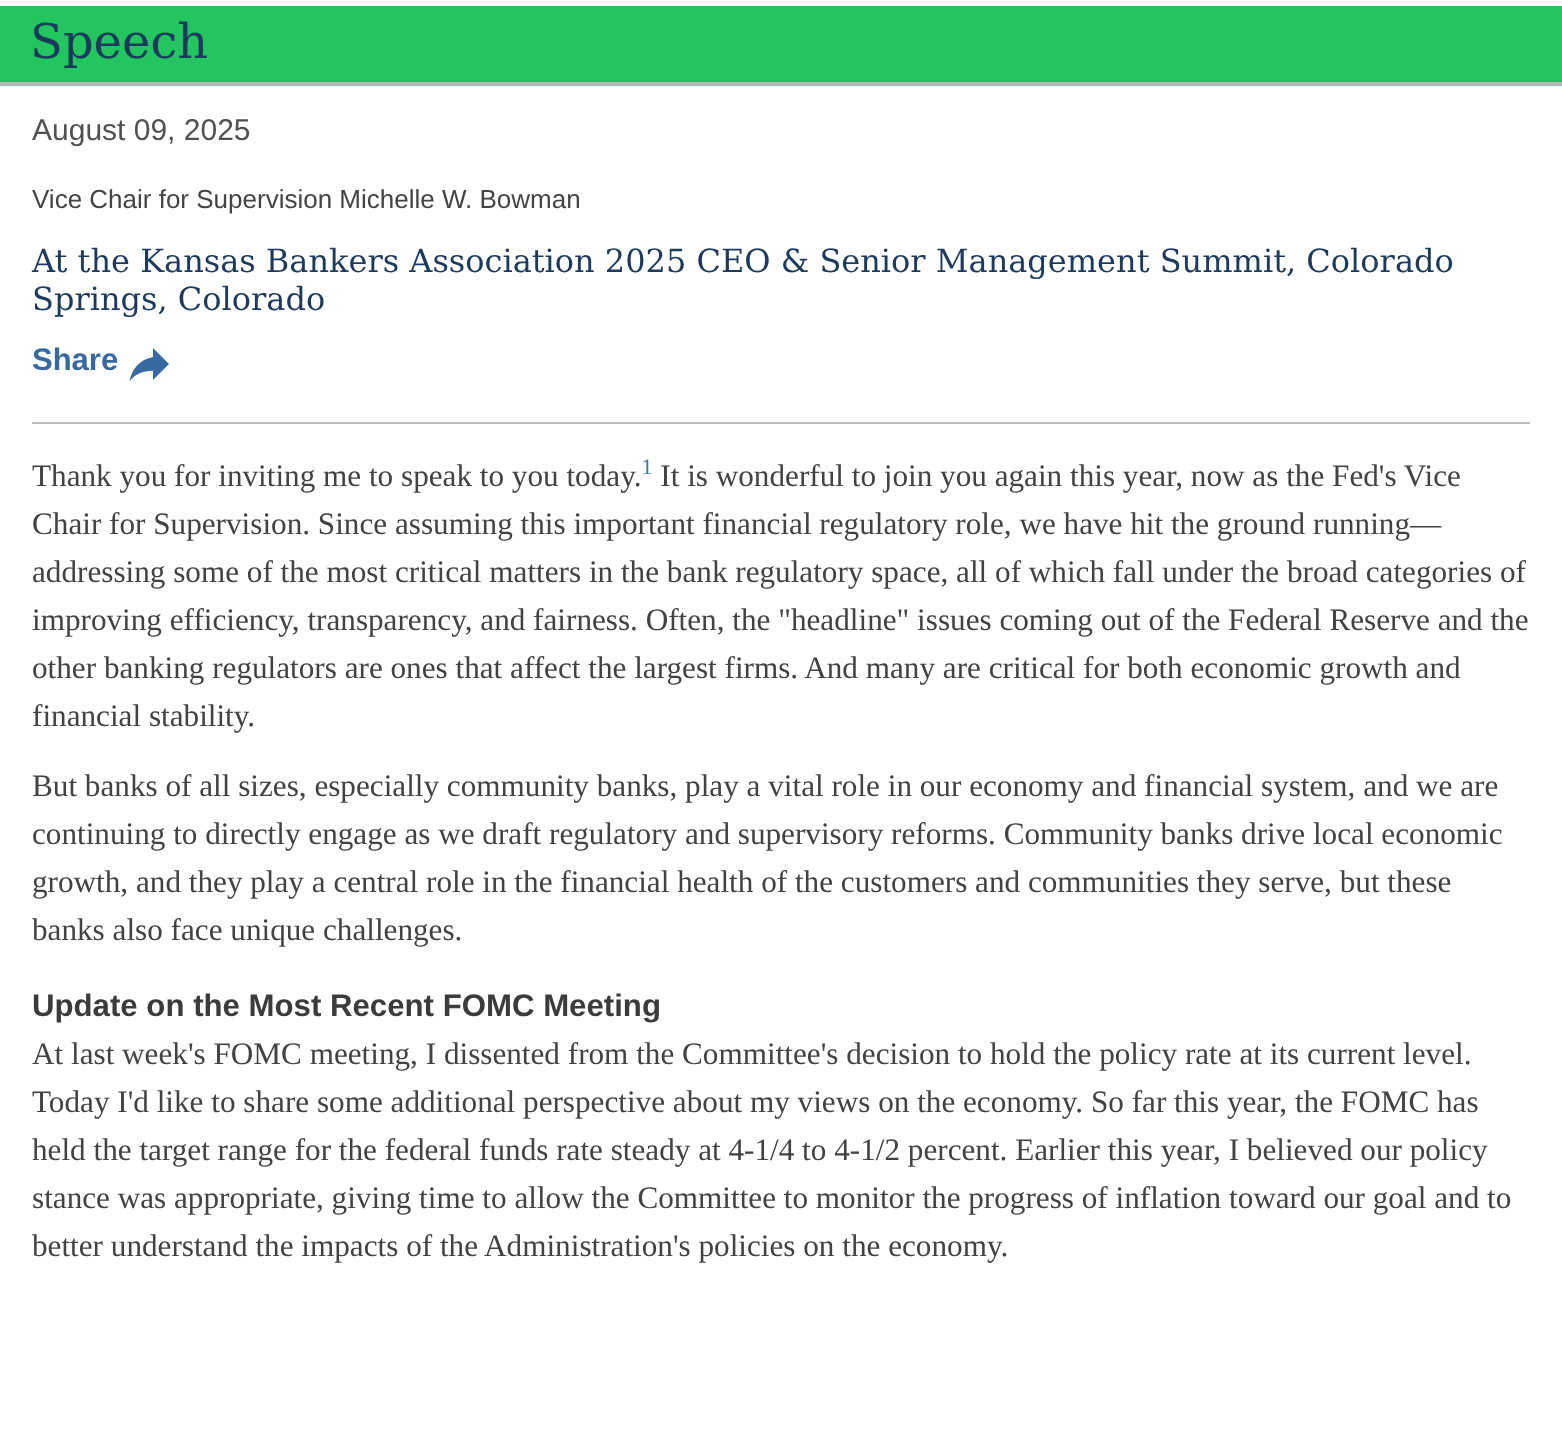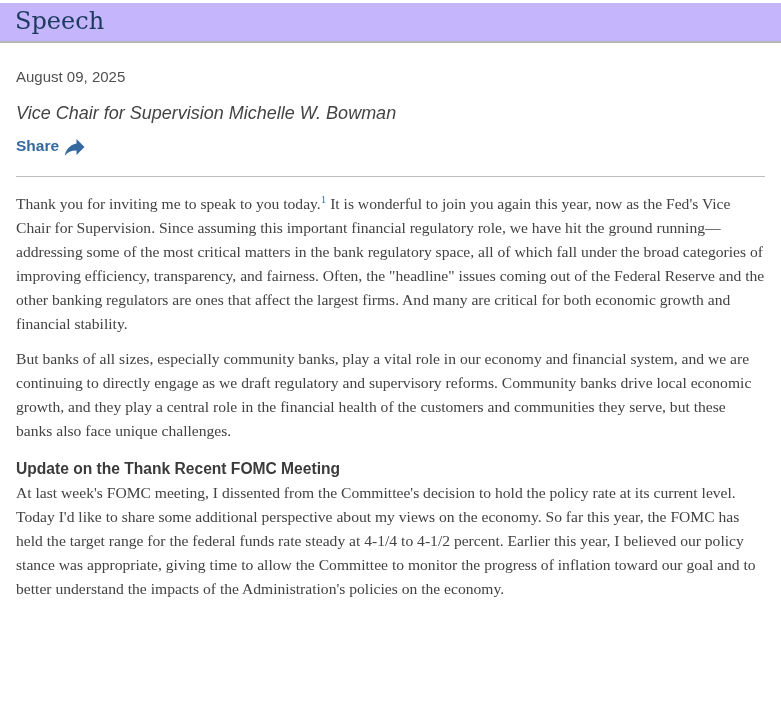--- a/index.html
+++ b/index.html
@@ -5,53 +5,52 @@
   * { margin: 0; padding: 0; box-sizing: border-box; }
   html, body { background: #ffffff; }
   body {
     width: 781px;
     height: 727px;
     overflow: hidden;
     font-family: "Liberation Sans", sans-serif;
     padding-top: 3px;
   }
   .page-header {
-    background: #c4b5fd;
+    background: #22c55e;
     border-bottom: 2px solid #b6b6b6;
     padding: 5px 15px 7px 15px;
   }
   .page-header h1 {
     font-family: "DejaVu Serif", serif;
     font-size: 24px;
     font-weight: normal;
     color: #1c3a5e;
     line-height: 1.1;
   }
   .article {
     padding: 0 16px;
   }
   .article-date {
-    margin-top: 25px;
+    margin-top: 14px;
     font-size: 15px;
     color: #515151;
   }
   .article-title {
     margin-top: 14px;
     font-family: "DejaVu Serif", serif;
     font-style: italic;
     font-weight: normal;
     font-size: 21px;
     color: #1c3a5e;
     letter-spacing: 0.2px;
   }
   .speaker {
     margin-top: 18px;
-    font-size: 18px;
+    font-size: 13px;
     color: #444444;
-    font-style: italic;
   }
   .event-location {
     margin-top: 14px;
     font-family: "DejaVu Serif", serif;
     font-size: 16px;
     color: #1c3a5e;
   }
   .share-row {
     margin-top: 11px;
     display: flex;
@@ -100,35 +99,36 @@
 <header class="page-header">
   <h1>Speech</h1>
 </header>
 
 <main class="article">
   <div class="article-date">August 09, 2025</div>
 
 
   <div class="speaker">Vice Chair for Supervision Michelle W. Bowman</div>
 
+  <div class="event-location">At the Kansas Bankers Association 2025 CEO &amp; Senior Management Summit, Colorado Springs, Colorado</div>
 
   <a class="share-row">
     <span class="share-label">Share</span>
     <span>
       <svg width="27" height="22" viewBox="0 0 24 22" aria-hidden="true">
         <path d="M14 8.5 V4 l8 8 -8 8 v-4.6 c-5.4 0 -9.1 1.7 -11.8 5.4 1.1 -5.4 4.3 -10.8 11.8 -12.3 z" fill="#35699f"></path>
       </svg>
     </span>
   </a>
 
   <hr class="content-divider">
 
   <div class="body-copy">
     <p><span>Thank you for inviting me to speak to you today.</span><sup><a class="footnote-link">1</a></sup><span> It is wonderful to join you again this year, now as the Fed's Vice Chair for Supervision. Since assuming this important financial regulatory role, we have hit the ground running—addressing some of the most critical matters in the bank regulatory space, all of which fall under the broad categories of improving efficiency, transparency, and fairness. Often, the "headline" issues coming out of the Federal Reserve and the other banking regulators are ones that affect the largest firms. And many are critical for both economic growth and financial stability.</span></p>
 
     <p>But banks of all sizes, especially community banks, play a vital role in our economy and financial system, and we are continuing to directly engage as we draft regulatory and supervisory reforms. Community banks drive local economic growth, and they play a central role in the financial health of the customers and communities they serve, but these banks also face unique challenges.</p>
 
 
-    <div class="section-heading">Update on the Thank Recent FOMC Meeting</div>
+    <div class="section-heading">Update on the Most Recent FOMC Meeting</div>
 
     <p>At last week's FOMC meeting, I dissented from the Committee's decision to hold the policy rate at its current level. Today I'd like to share some additional perspective about my views on the economy. So far this year, the FOMC has held the target range for the federal funds rate steady at 4-1/4 to 4-1/2 percent. Earlier this year, I believed our policy stance was appropriate, giving time to allow the Committee to monitor the progress of inflation toward our goal and to better understand the impacts of the Administration's policies on the economy.</p>
   </div>
 </main>
 
 </body></html>

